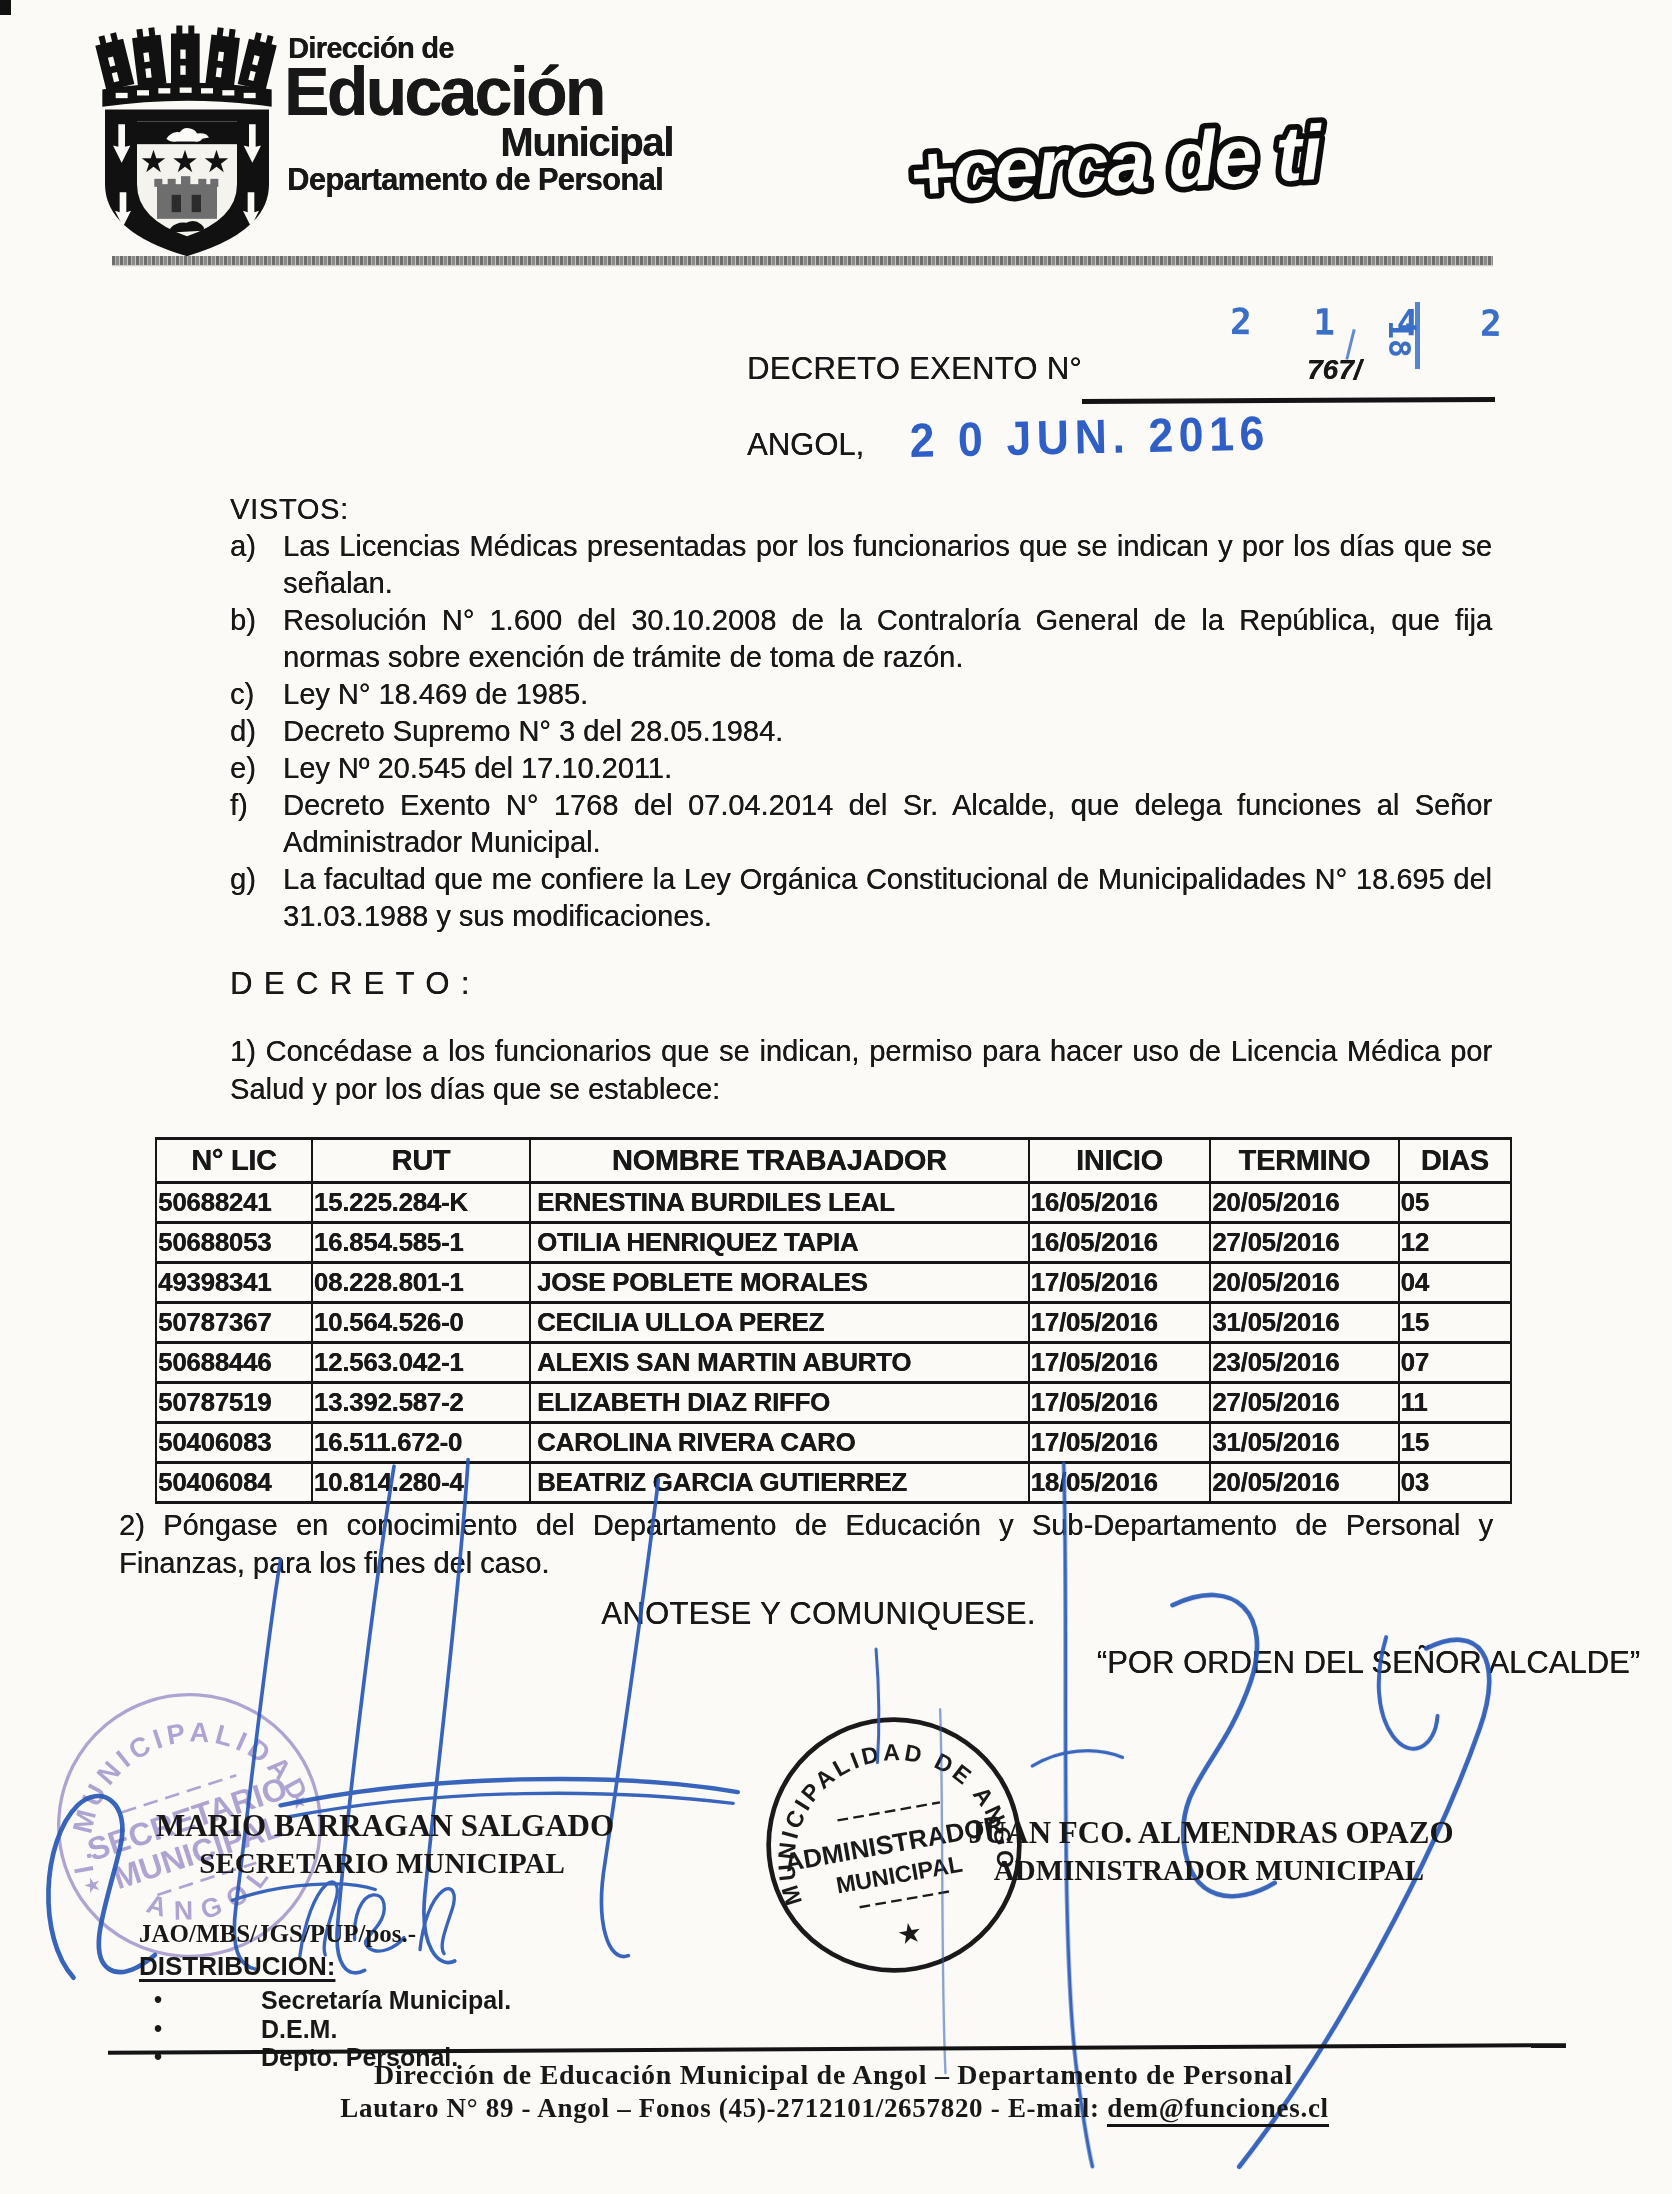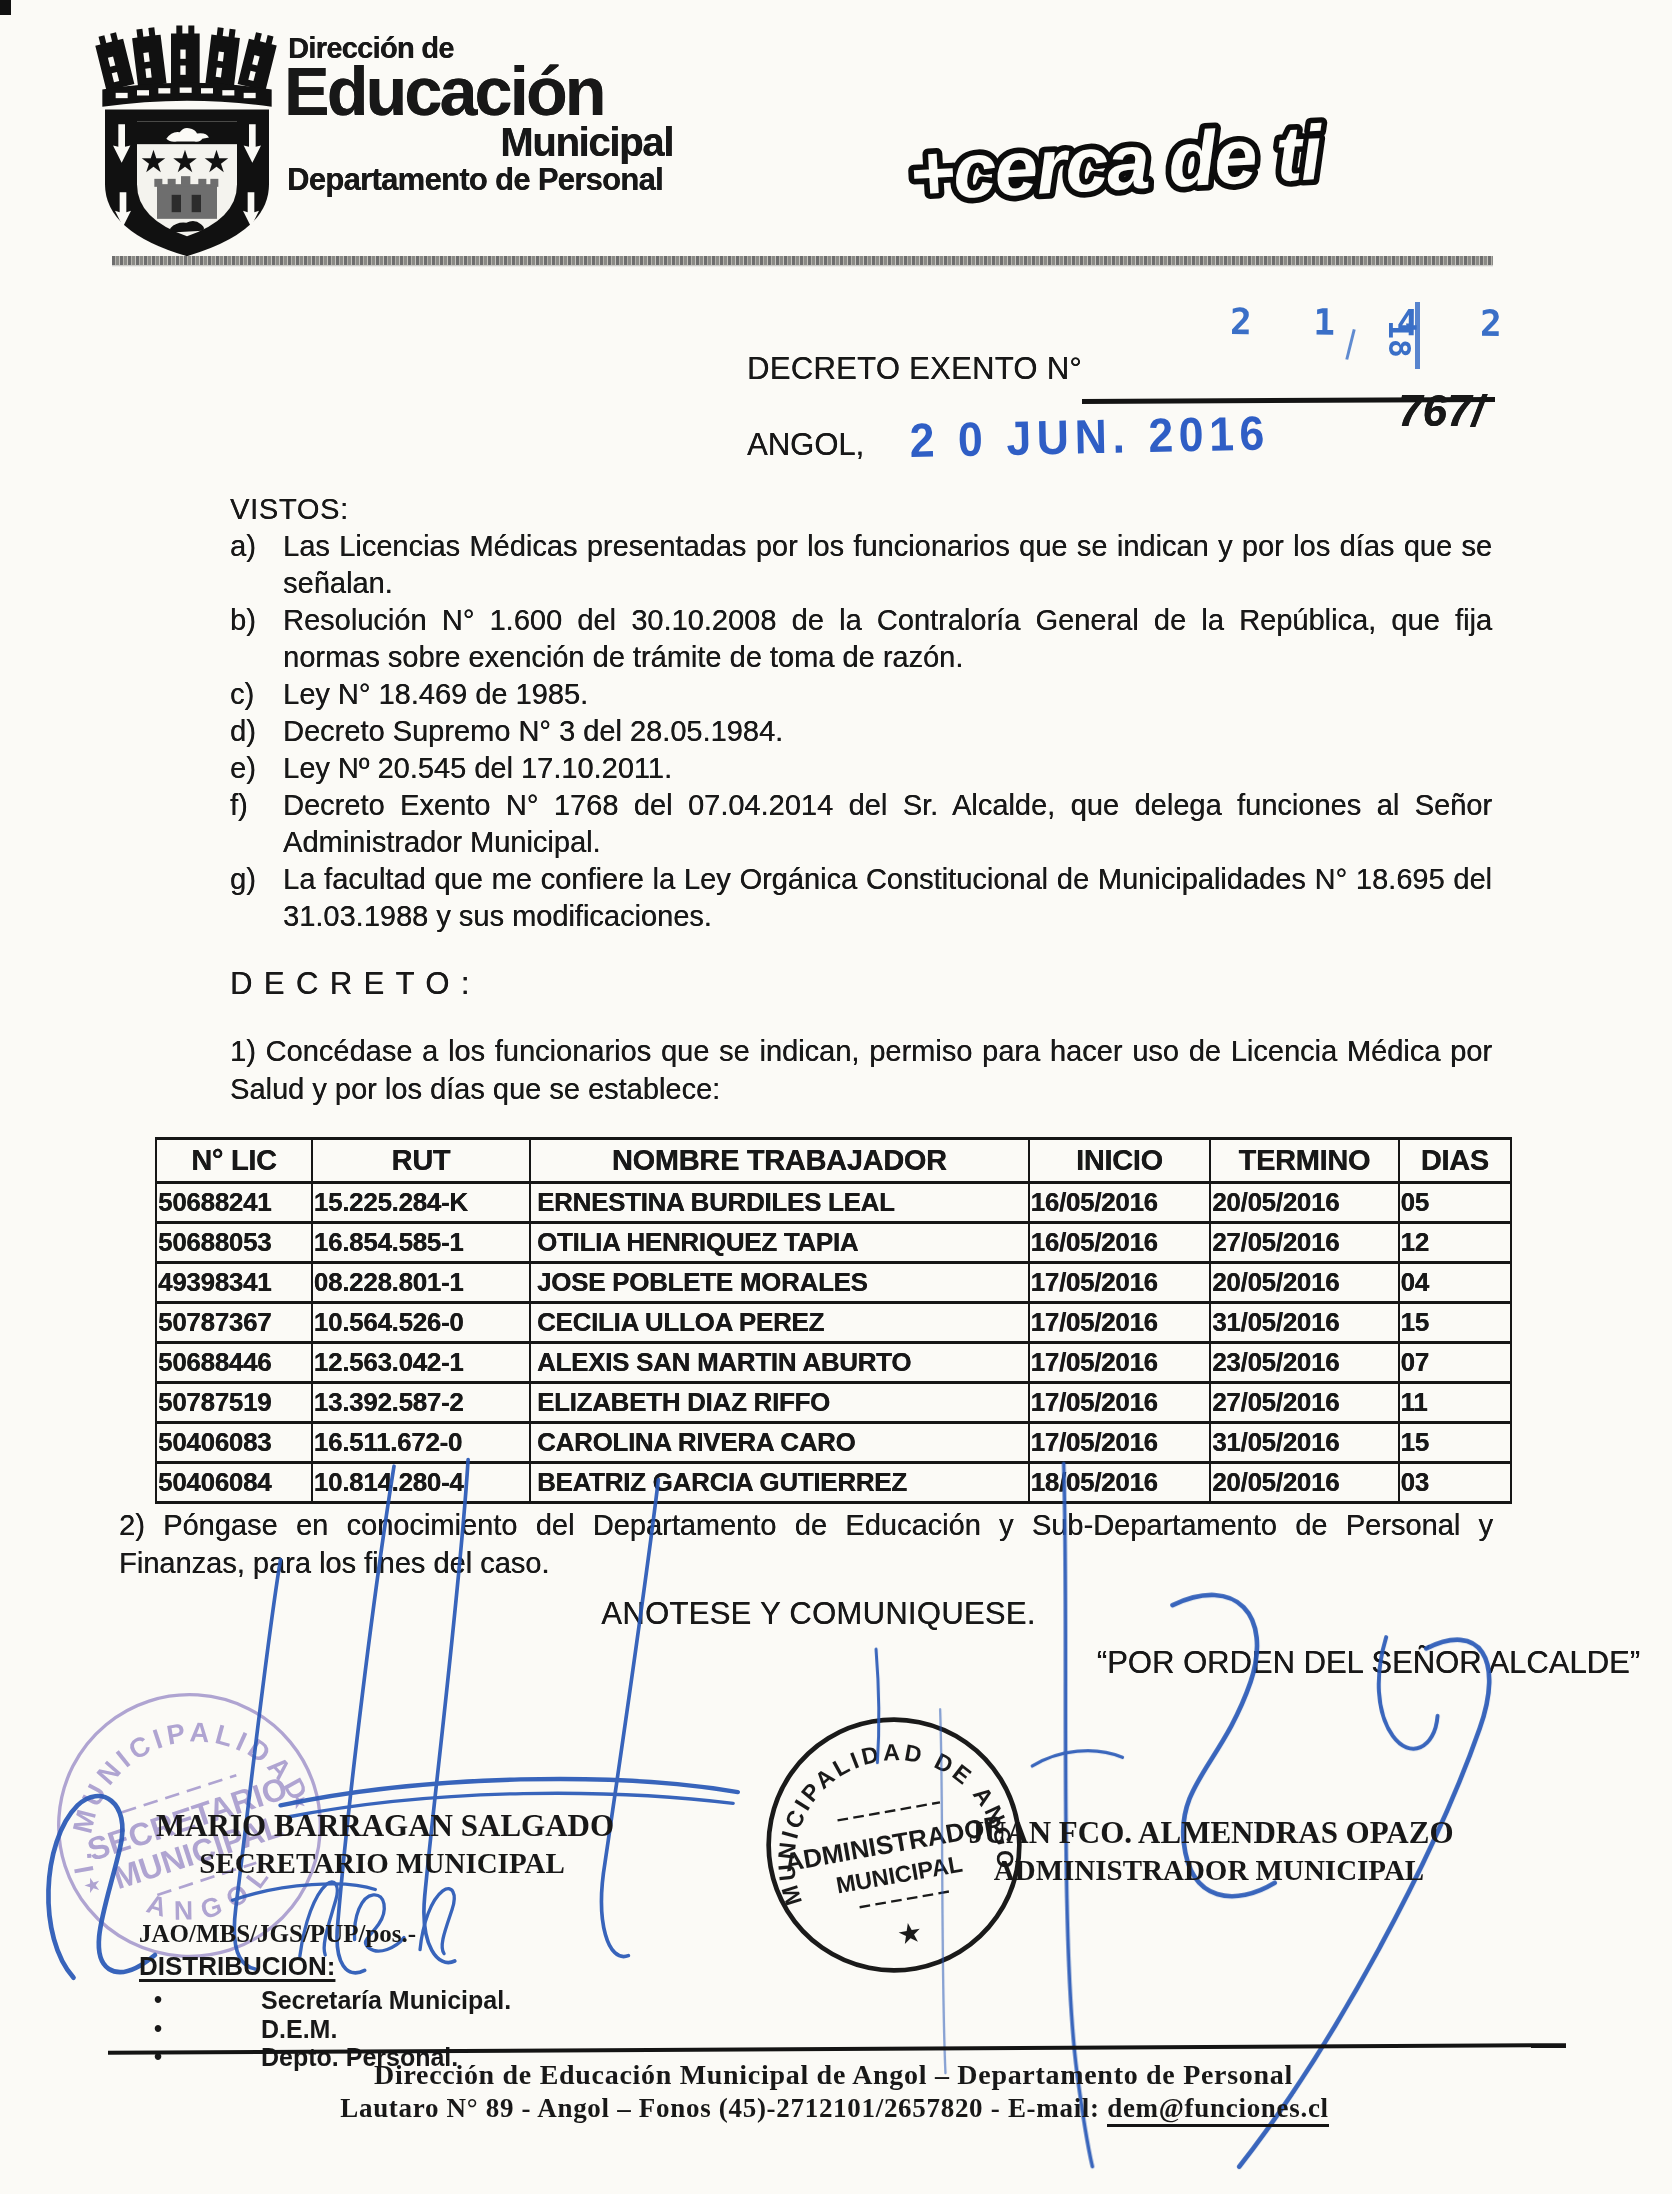--- a/index.html
+++ b/index.html
@@ -24,21 +24,21 @@
   
   .stamp-2142{left:1230px;top:302px;font-family:"DejaVu Sans Mono",monospace;font-weight:700;
     font-size:36px;letter-spacing:20px;color:#3a6fc7;transform:rotate(.4deg);}
   .mark-18{left:1380px;top:302px;width:40px;height:75px;color:#3a6fc7;}
   .mark-18 .n{position:absolute;left:1.3px;top:18.7px;font-family:"DejaVu Sans Mono",monospace;
     font-weight:700;font-size:31px;transform:rotate(90deg);display:inline-block;}
   .mark-18 .bar{position:absolute;right:0;top:0;width:5.3px;height:67px;background:#3a6fc7;opacity:.85;}
   .mark-18 .tick{position:absolute;left:-31px;top:27px;width:3.3px;height:31px;background:#3a6fc7;transform:rotate(14deg);opacity:.8;}
   .decree-label{left:747px;top:351px;font-size:31px;letter-spacing:0.3px;}
   .decree-underline{left:1082px;top:398px;width:413px;height:4.7px;background:#141414;transform:rotate(-.25deg);}
-  .decree-number{left:1398px;top:354px;font-size:44px;font-weight:700;font-style:italic;margin-top:32px;}
+  .decree-number{left:1307px;top:354px;font-size:28px;font-weight:700;font-style:italic;}
   .angol-label{left:747px;top:427px;font-size:31px;}
   .date-stamp{left:909px;top:413px;font-size:48px;font-weight:700;color:#2f5ec5;
     letter-spacing:6px;transform:rotate(-1.2deg) scaleX(.93);transform-origin:left top;}
 
   
   .vistos{left:230px;top:491px;width:1262px;font-size:29px;line-height:37px;}
   .vistos-heading{letter-spacing:0.7px;}
   .vitem{display:flex;}
   .vmark{width:53px;flex:0 0 53px;}
   .vtext{flex:1;text-align:justify;}

